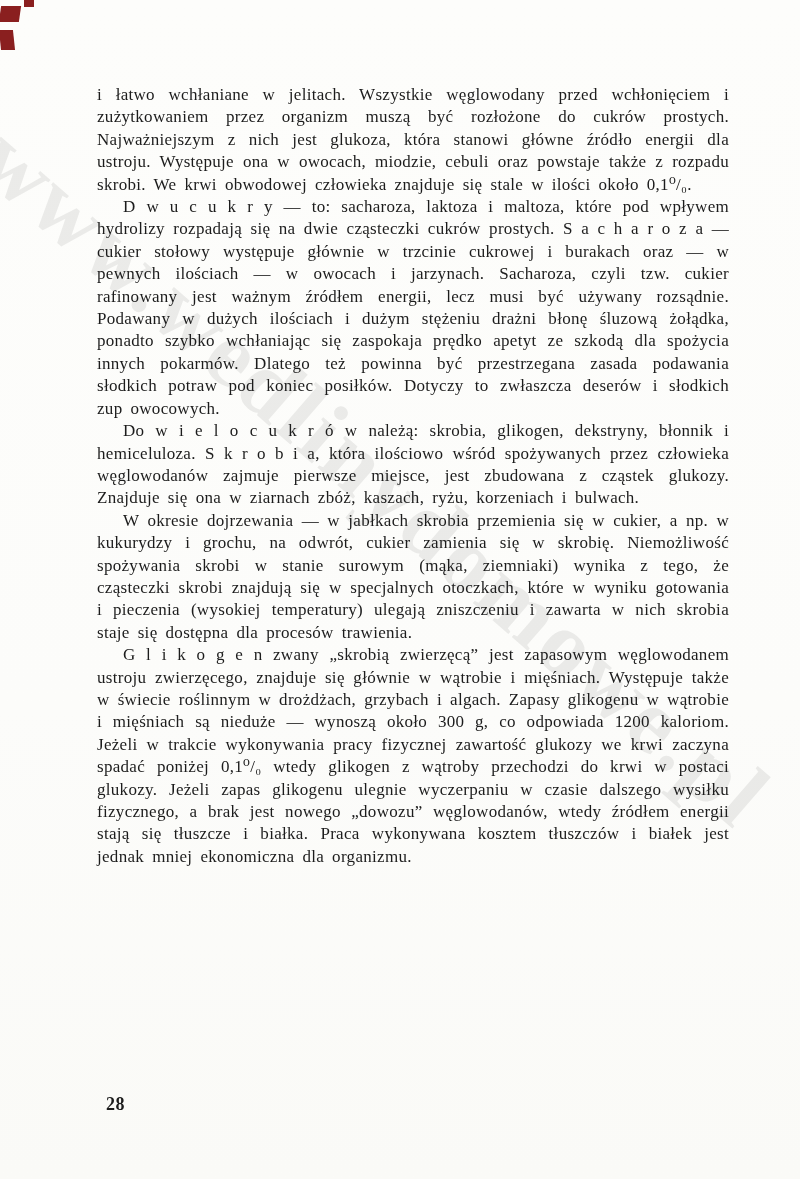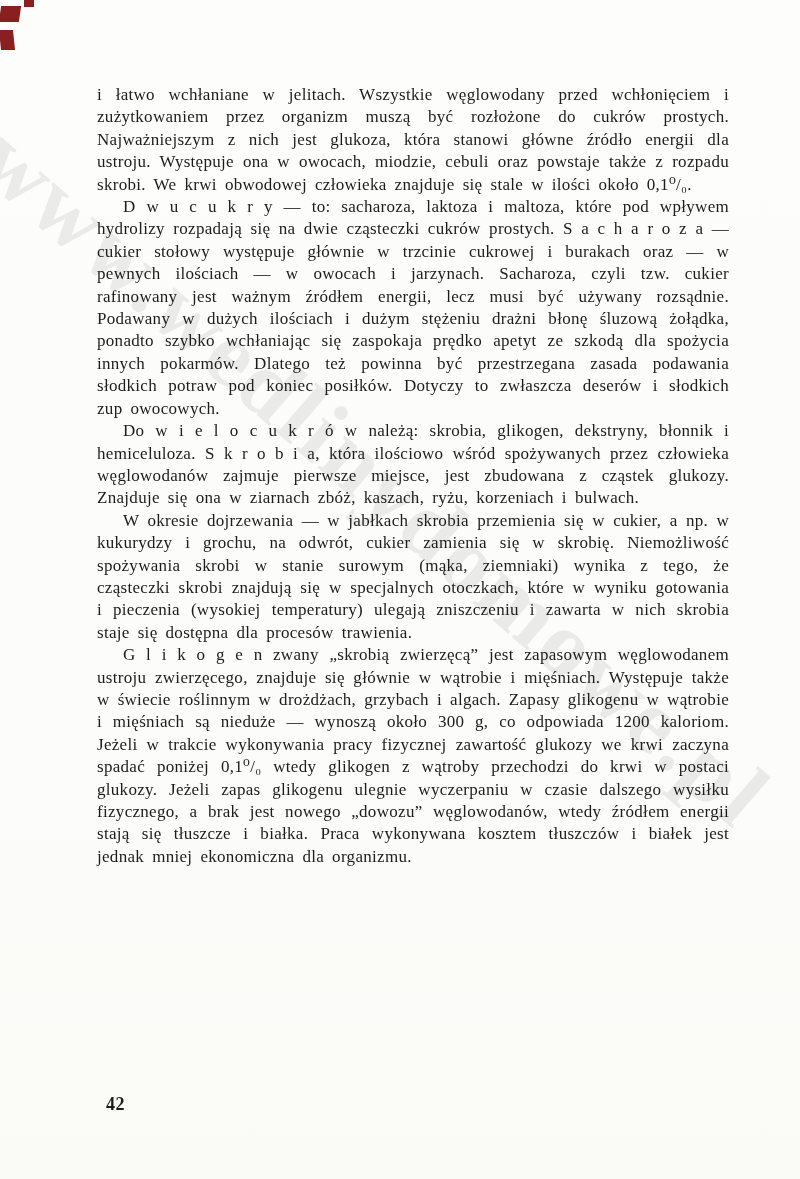--- a/index.html
+++ b/index.html
@@ -97,16 +97,16 @@
   <div class="watermark-diagonal">www.wedlinydomowe.pl</div>
 
   <div class="text-block">
     <p class="para no-indent">i łatwo wchłaniane w jelitach. Wszystkie węglowodany przed wchłonięciem i zużytkowaniem przez organizm muszą być rozłożone do cukrów prostych. Najważniejszym z nich jest glukoza, która stanowi główne źródło energii dla ustroju. Występuje ona w owocach, miodzie, cebuli oraz powstaje także z rozpadu skrobi. We krwi obwodowej człowieka znajduje się stale w ilości około 0,1⁰/₀.</p>
     <p class="para">D w u c u k r y  —  to: sacharoza, laktoza i maltoza, które pod wpływem hydrolizy rozpadają się na dwie cząsteczki cukrów prostych. S a c h a r o z a  —  cukier stołowy występuje głównie w trzcinie cukrowej i burakach oraz — w pewnych ilościach — w owocach i jarzynach. Sacharoza, czyli tzw. cukier rafinowany jest ważnym źródłem energii, lecz musi być używany rozsądnie. Podawany w dużych ilościach i dużym stężeniu drażni błonę śluzową żołądka, ponadto szybko wchłaniając się zaspokaja prędko apetyt ze szkodą dla spożycia innych pokarmów. Dlatego też powinna być przestrzegana zasada podawania słodkich potraw pod koniec posiłków. Dotyczy to zwłaszcza deserów i słodkich zup owocowych.</p>
     <p class="para">Do  w i e l o c u k r ó w  należą: skrobia, glikogen, dekstryny, błonnik i hemiceluloza. S k r o b i a,  która ilościowo wśród spożywanych przez człowieka węglowodanów zajmuje pierwsze miejsce, jest zbudowana z cząstek glukozy. Znajduje się ona w ziarnach zbóż, kaszach, ryżu, korzeniach i bulwach.</p>
     <p class="para">W okresie dojrzewania — w jabłkach skrobia przemienia się w cukier, a np. w kukurydzy i grochu, na odwrót, cukier zamienia się w skrobię. Niemożliwość spożywania skrobi w stanie surowym (mąka, ziemniaki) wynika z tego, że cząsteczki skrobi znajdują się w specjalnych otoczkach, które w wyniku gotowania i pieczenia (wysokiej temperatury) ulegają zniszczeniu i zawarta w nich skrobia staje się dostępna dla procesów trawienia.</p>
     <p class="para">G l i k o g e n  zwany „skrobią zwierzęcą” jest zapasowym węglowodanem ustroju zwierzęcego, znajduje się głównie w wątrobie i mięśniach. Występuje także w świecie roślinnym w drożdżach, grzybach i algach. Zapasy glikogenu w wątrobie i mięśniach są nieduże — wynoszą około 300 g, co odpowiada 1200 kaloriom. Jeżeli w trakcie wykonywania pracy fizycznej zawartość glukozy we krwi zaczyna spadać poniżej 0,1⁰/₀ wtedy glikogen z wątroby przechodzi do krwi w postaci glukozy. Jeżeli zapas glikogenu ulegnie wyczerpaniu w czasie dalszego wysiłku fizycznego, a brak jest nowego „dowozu” węglowodanów, wtedy źródłem energii stają się tłuszcze i białka. Praca wykonywana kosztem tłuszczów i białek jest jednak mniej ekonomiczna dla organizmu.</p>
   </div>
 
-  <div class="page-number">42</div>
+  <div class="page-number">28</div>
 
 
 </div>
 
 </body></html>

